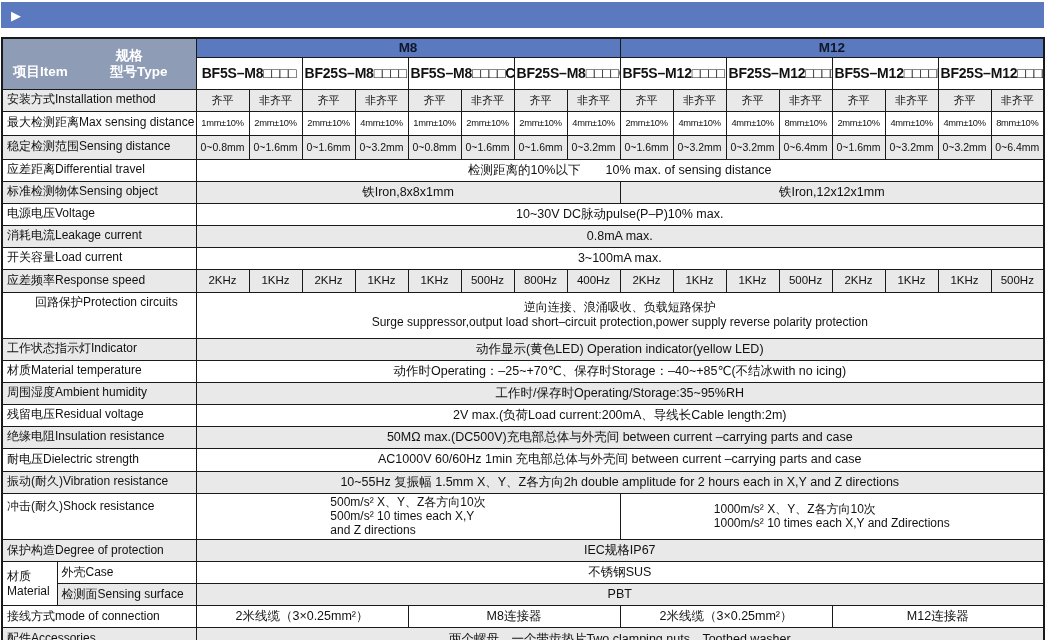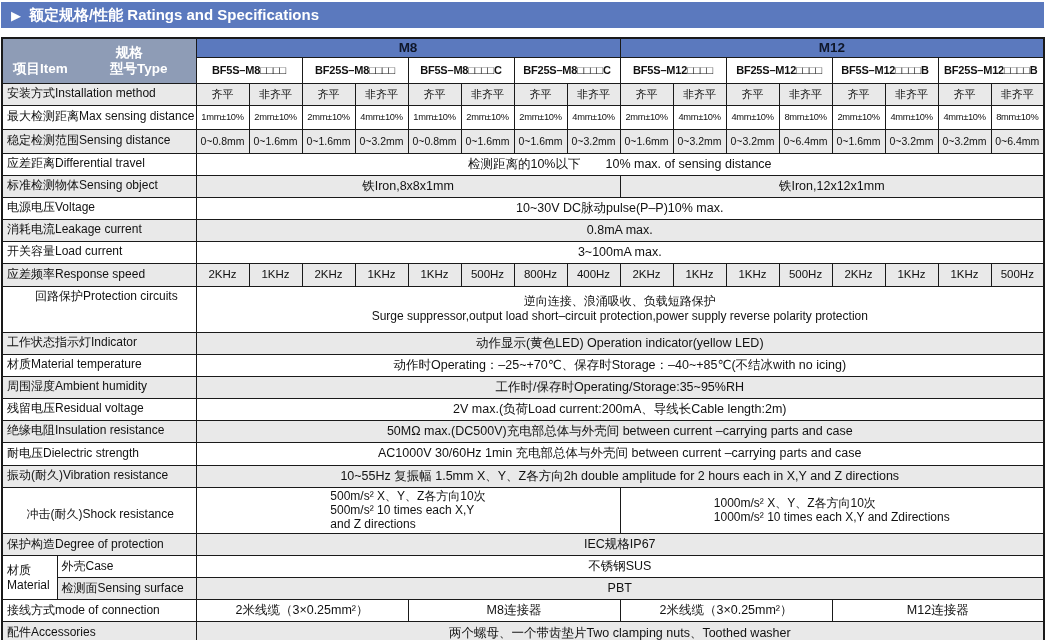--- a/index.html
+++ b/index.html
@@ -28,21 +28,21 @@
   td{
     border:1px solid var(--border);
     text-align:center;vertical-align:middle;
     font-size:12px;line-height:1.15;
     padding:1px 2px;overflow:hidden;white-space:nowrap;
   }
   col.c1{width:55px}col.c2{width:139px}col.dc{width:53px}
   
   td.hl{background:var(--header-left);color:#fff;font-weight:bold;font-size:13.5px;padding:2px 10px;}
   td.hband{background:var(--header-blue);color:#0f172a;font-weight:bold;font-size:13.5px;height:17px;}
-  td.model{font-size:11px;font-weight:bold;height:26px;letter-spacing:-0.2px;}
+  td.model{font-size:14px;font-weight:bold;height:32px;letter-spacing:-0.2px;}
   .hl-in{display:flex;flex-direction:column;justify-content:space-between;height:100%;}
   .hl-top{text-align:center;padding-left:60px;}
   .hl-bot{display:flex;justify-content:space-between;padding-right:18px;}
   
   td.lbl{text-align:left;font-size:12px;padding-left:4px;white-space:nowrap;}
   td.mat{text-align:left;padding-left:4px;white-space:normal;line-height:1.2;}
   
   td.flush{font-size:11px;}
   td.sm{font-size:9.3px;letter-spacing:-0.3px;}
   td.rng{font-size:10.5px;}
@@ -55,21 +55,20 @@
   .h22{height:22px}.h23{height:23px}.h24{height:24px}.h46{height:46px}.h45{height:45px}
   .two-line{white-space:normal;line-height:1.25;font-size:12px;margin-left:32px;}
   .blk{display:inline-block;text-align:left;white-space:normal;line-height:1.2;font-size:12px;}
   .wide-val{font-size:12.5px;}
 </style>
 </head>
 <body>
 
 <div class="title-bar">
   <span class="tri">▶</span>
-  <span>额定规格/性能  Ratings and Specifications</span>
 </div>
 
 <table>
   <colgroup>
     <col class="c1">
       <col class="c2">
     <col class="dc">
       <col class="dc">
       <col class="dc">
       <col class="dc">
@@ -247,30 +246,30 @@
     <td class="wide-val h22" colspan="16">2V max.(负荷Load current:200mA、导线长Cable length:2m)</td>
   </tr>
 
   <tr class="g">
     <td class="lbl h22" colspan="2">绝缘电阻Insulation resistance</td>
     <td class="wide-val h22" colspan="16">50MΩ max.(DC500V)充电部总体与外壳间 between current –carrying parts and case</td>
   </tr>
 
   <tr class="w">
     <td class="lbl h23" colspan="2">耐电压Dielectric strength</td>
-    <td class="wide-val h23" colspan="16">AC1000V 30/60Hz 1min 充电部总体与外壳间 between current –carrying parts and case</td>
+    <td class="wide-val h23" colspan="16">AC1000V 60/60Hz 1min 充电部总体与外壳间 between current –carrying parts and case</td>
   </tr>
 
   <tr class="g">
     <td class="lbl h22" colspan="2">振动(耐久)Vibration resistance</td>
     <td class="wide-val h22" colspan="16">10~55Hz 复振幅 1.5mm X、Y、Z各方向2h  double amplitude for 2 hours each in X,Y and Z directions</td>
   </tr>
 
   <tr class="w">
-    <td class="lbl h45" colspan="2" style="vertical-align:top;padding-top:20px;text-align:center;">冲击(耐久)Shock resistance</td>
+    <td class="lbl h45" colspan="2" style="vertical-align:top;padding-top:6px;">冲击(耐久)Shock resistance</td>
     <td class="h45" colspan="8">
       <div class="blk">
         <div>500m/s² X、Y、Z各方向10次</div>
         <div>500m/s² 10 times each X,Y</div>
         <div>and Z directions</div>
       </div>
     </td>
     <td class="h45" colspan="8">
       <div class="blk">
         <div>1000m/s² X、Y、Z各方向10次</div>

